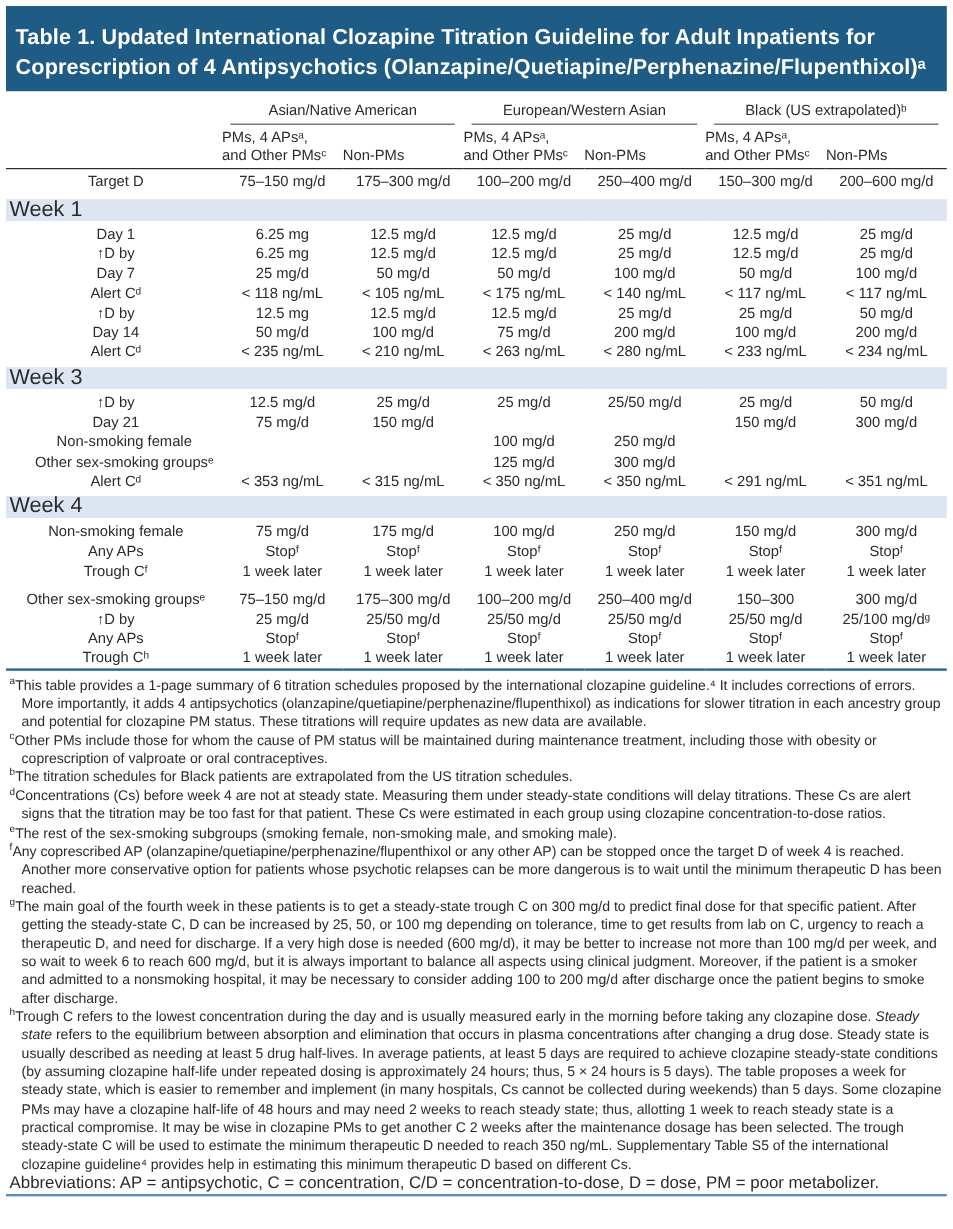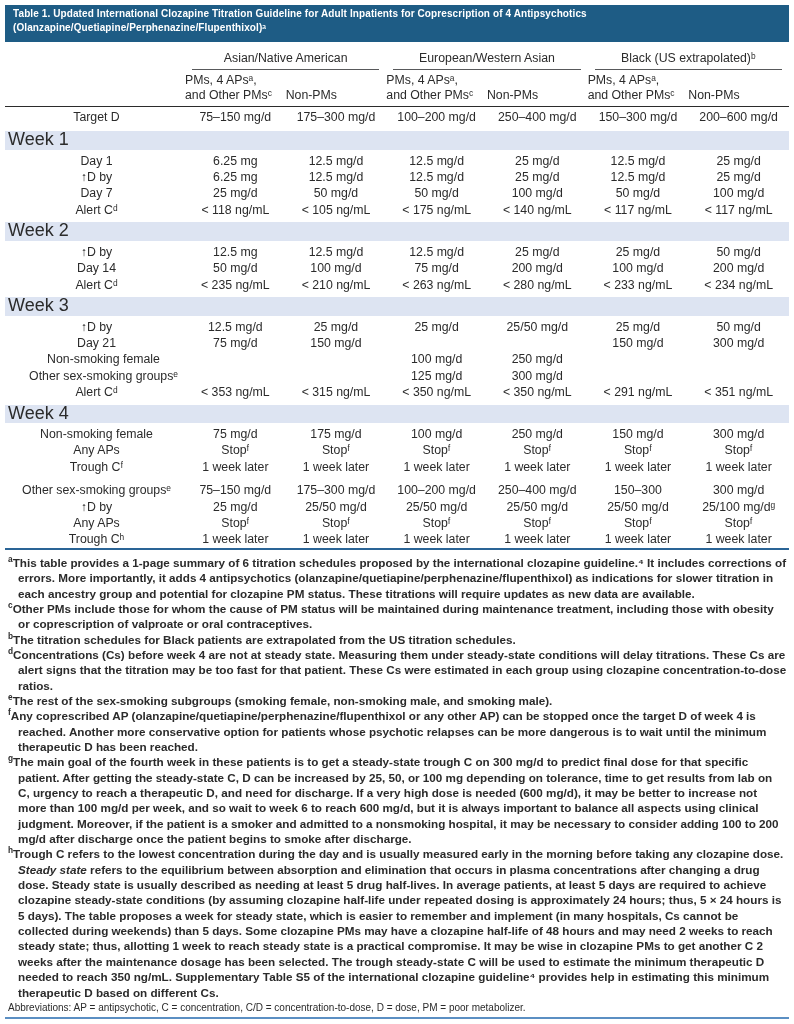--- a/index.html
+++ b/index.html
@@ -10,22 +10,22 @@
   *{box-sizing:border-box;}
   html,body{margin:0;padding:0;}
   body{
     width:794px;height:1024px;overflow:hidden;background:#fff;
     color:var(--body-text);
     font-family:"Liberation Sans","DejaVu Sans",sans-serif;
   }
   .page{padding:5px 5px 0 5px;}
   .title-bar{
     background:var(--title-bg);color:var(--title-text);
-    font-weight:bold;font-size:10px;line-height:1.4;
-    padding:2px 9px 7px 8px;letter-spacing:.1px;
+    font-weight:bold;font-size:18px;line-height:1.4;
+    padding:14px 9px 7px 8px;letter-spacing:.1px;
   }
   table.tbl{width:100%;border-collapse:collapse;table-layout:fixed;
     border-bottom:2px solid var(--table-bottom-rule);}
   th{font-weight:normal;padding:0;}
   .grp-th{padding-top:9px;vertical-align:bottom;}
   .grp-inner{
     text-align:center;font-size:12.3px;line-height:1.2;
     border-bottom:1px solid var(--group-rule);
     margin:0 7px;padding-bottom:3px;
   }
@@ -40,25 +40,25 @@
   td.band{
     background:var(--week-band-bg);background-clip:padding-box;
     border-top:4px solid #fff;border-bottom:3px solid #fff;
     padding:1px 0 2px 3px;font-size:18px;line-height:15.5px;
   }
   tr.gap td{padding-top:7px;}
   tr.first-body td{padding-top:2px;padding-bottom:2px;}
   .footnotes{padding:5px 2px 0 3px;}
   .footnote{
     margin:0;font-size:11.7px;line-height:15.35px;
-    padding-left:10px;text-indent:-10px;font-weight:bold;
+    padding-left:10px;text-indent:-10px;
   }
   .footnote sup{font-size:8.3px;line-height:0;}
   .footnote .em{font-style:italic;}
-  .abbrev{font-size:10px;line-height:15.4px;padding:0 2px 0 3px;}
+  .abbrev{font-size:14px;line-height:15.4px;padding:0 2px 0 3px;}
   .page-rule{border-top:2px solid var(--page-bottom-rule);margin-top:2px;}
 </style>
 </head>
 <body>
 
 <div class="page">
 
   <div class="title-bar">Table 1. Updated International Clozapine Titration Guideline for Adult Inpatients for Coprescription of 4 Antipsychotics (Olanzapine/Quetiapine/Perphenazine/Flupenthixol)ᵃ</div>
 
   <table class="tbl">
@@ -137,23 +137,20 @@
         <tr>
           <td class="rowlabel">Alert Cᵈ</td>
           <td class="val">&lt; 118 ng/mL</td>
           <td class="val">&lt; 105 ng/mL</td>
           <td class="val">&lt; 175 ng/mL</td>
           <td class="val">&lt; 140 ng/mL</td>
           <td class="val">&lt; 117 ng/mL</td>
           <td class="val">&lt; 117 ng/mL</td>
         </tr>
         <tr>
-          <td colspan="7" class="band">Week 2</td>
-        </tr>
-        <tr>
           <td class="rowlabel">↑D by</td>
           <td class="val">12.5 mg</td>
           <td class="val">12.5 mg/d</td>
           <td class="val">12.5 mg/d</td>
           <td class="val">25 mg/d</td>
           <td class="val">25 mg/d</td>
           <td class="val">50 mg/d</td>
         </tr>
         <tr>
           <td class="rowlabel">Day 14</td>

